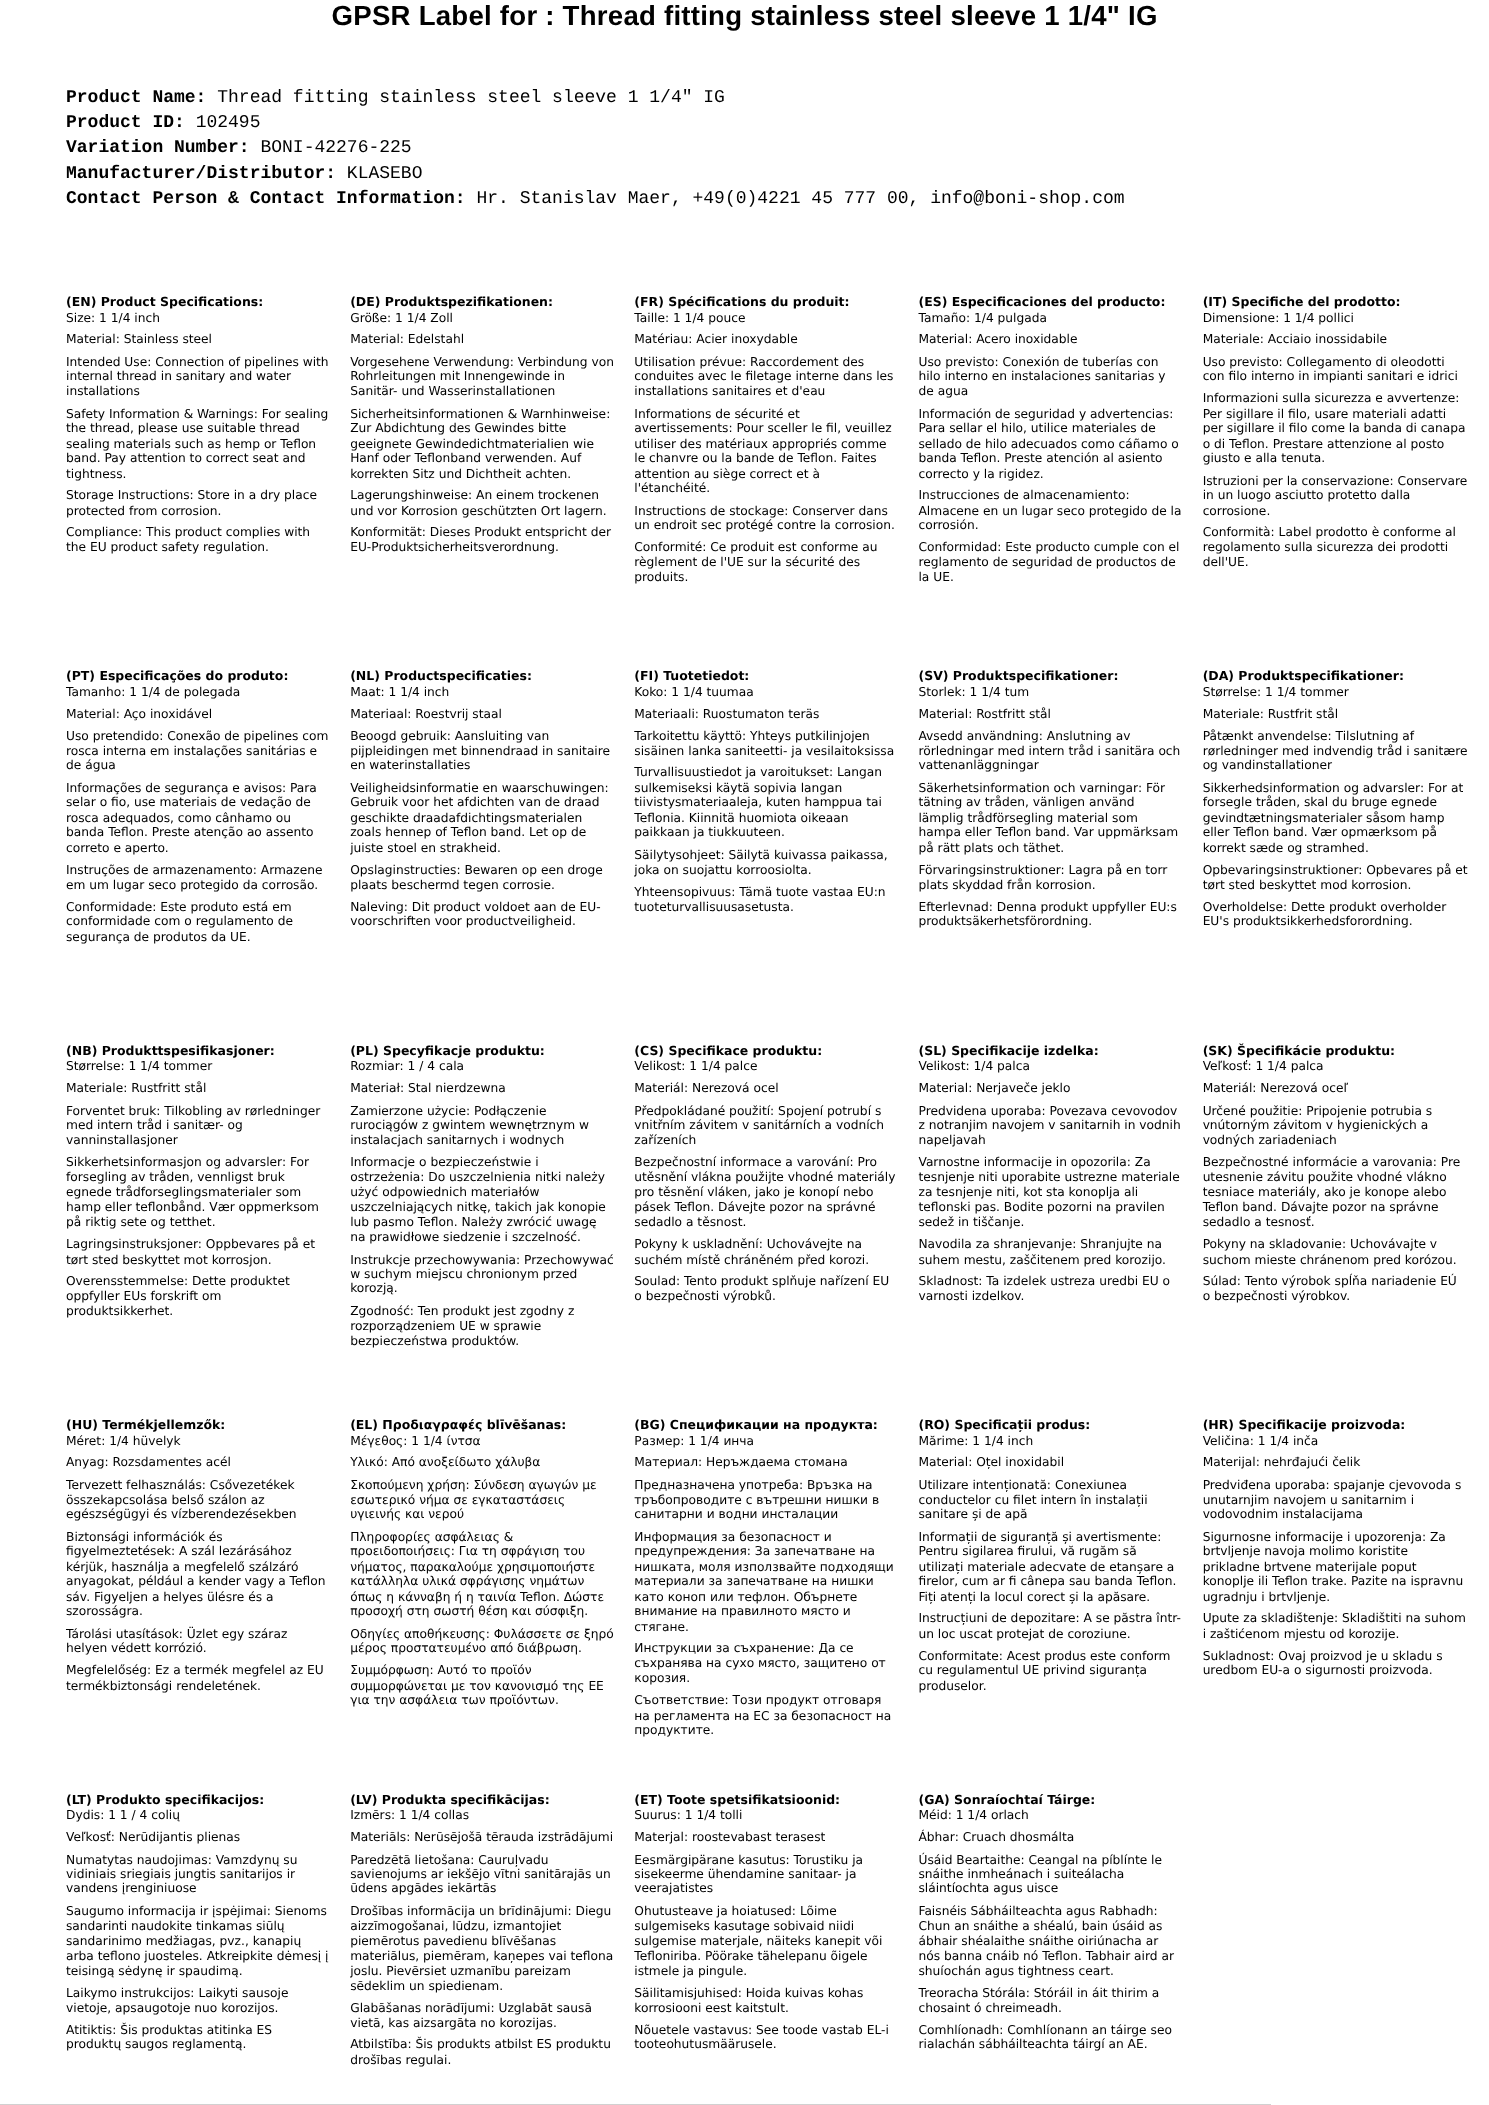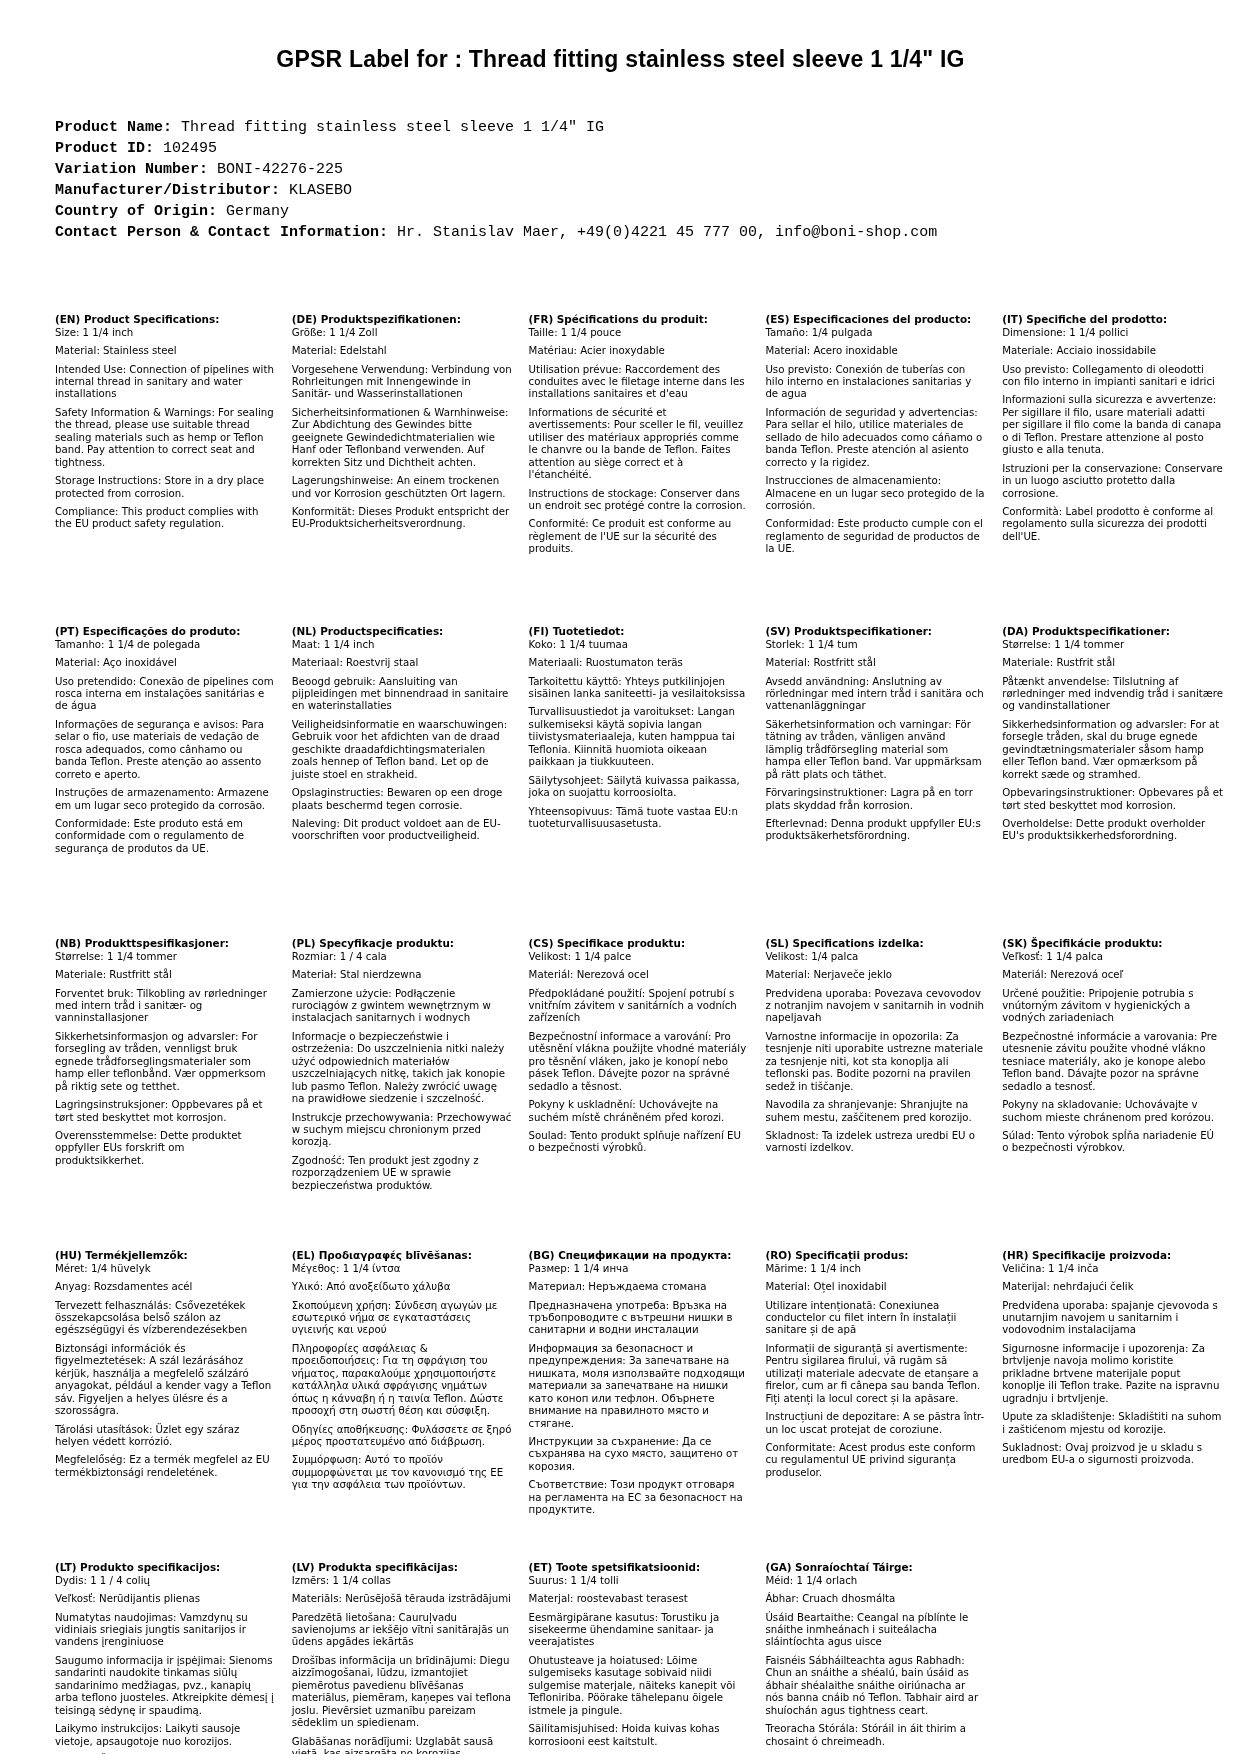--- a/index.html
+++ b/index.html
@@ -3,21 +3,21 @@
 <meta charset="utf-8">
 <style>
   html,body{margin:0;padding:0;background:#888;}
   .page{
     position:relative;width:1241px;height:1754px;margin:0 auto;
     background:#ffffff;color:#000;
     font-family:"DejaVu Sans", sans-serif;
     overflow:hidden;
   }
   .title{
-    margin:0;padding-top:46px;text-align:center;
+    margin:0;text-align:center;
     font-family:"Liberation Sans", sans-serif;
     font-size:23px;font-weight:bold;letter-spacing:.2px;
   }
   .product-info{
     margin:44px 0 0 55px;
     font-size:15px;line-height:21px;
     font-family:Liberation Mono, monospace;
   }
   .pi-label{font-weight:bold;}
   .pi-value{font-weight:normal;}
@@ -54,21 +54,20 @@
 
 <div class="page">
 
   <h1 class="title">GPSR Label for : Thread fitting stainless steel sleeve 1 1/4" IG</h1>
 
   <div class="product-info" id="product-info">
       <div class="pi-row"><span class="pi-label">Product Name: </span><span class="pi-value">Thread fitting stainless steel sleeve 1 1/4" IG</span></div>
       <div class="pi-row"><span class="pi-label">Product ID: </span><span class="pi-value">102495</span></div>
       <div class="pi-row"><span class="pi-label">Variation Number: </span><span class="pi-value">BONI-42276-225</span></div>
       <div class="pi-row"><span class="pi-label">Manufacturer/Distributor: </span><span class="pi-value">KLASEBO</span></div>
-      <div class="pi-row"><span class="pi-label">Country of Origin: </span><span class="pi-value">Germany</span></div>
       <div class="pi-row"><span class="pi-label">Contact Person &amp; Contact Information: </span><span class="pi-value">Hr. Stanislav Maer, +49(0)4221 45 777 00, info@boni-shop.com</span></div>
     </div>
 
   <div class="grid" id="specs-grid">
       <div class="block">
         <div class="block-header">(EN) Product Specifications:</div>
         <p>Size: 1 1/4 inch</p>
         <p>Material: Stainless steel</p>
         <p>Intended Use: Connection of pipelines with internal thread in sanitary and water installations</p>
         <p>Safety Information &amp; Warnings: For sealing the thread, please use suitable thread sealing materials such as hemp or Teflon band. Pay attention to correct seat and tightness.</p>
@@ -177,21 +176,21 @@
       <div class="block">
         <div class="block-header">(CS) Specifikace produktu:</div>
         <p>Velikost: 1 1/4 palce</p>
         <p>Materiál: Nerezová ocel</p>
         <p>Předpokládané použití: Spojení potrubí s vnitřním závitem v sanitárních a vodních zařízeních</p>
         <p>Bezpečnostní informace a varování: Pro utěsnění vlákna použijte vhodné materiály pro těsnění vláken, jako je konopí nebo pásek Teflon. Dávejte pozor na správné sedadlo a těsnost.</p>
         <p>Pokyny k uskladnění: Uchovávejte na suchém místě chráněném před korozi.</p>
         <p>Soulad: Tento produkt splňuje nařízení EU o bezpečnosti výrobků.</p>
       </div>
       <div class="block">
-        <div class="block-header">(SL) Specifications izdelka:</div>
+        <div class="block-header">(SL) Specifikacije izdelka:</div>
         <p>Velikost: 1/4 palca</p>
         <p>Material: Nerjaveče jeklo</p>
         <p>Predvidena uporaba: Povezava cevovodov z notranjim navojem v sanitarnih in vodnih napeljavah</p>
         <p>Varnostne informacije in opozorila: Za tesnjenje niti uporabite ustrezne materiale za tesnjenje niti, kot sta konoplja ali teflonski pas. Bodite pozorni na pravilen sedež in tiščanje.</p>
         <p>Navodila za shranjevanje: Shranjujte na suhem mestu, zaščitenem pred korozijo.</p>
         <p>Skladnost: Ta izdelek ustreza uredbi EU o varnosti izdelkov.</p>
       </div>
       <div class="block">
         <div class="block-header">(SK) Špecifikácie produktu:</div>
         <p>Veľkosť: 1 1/4 palca</p>

